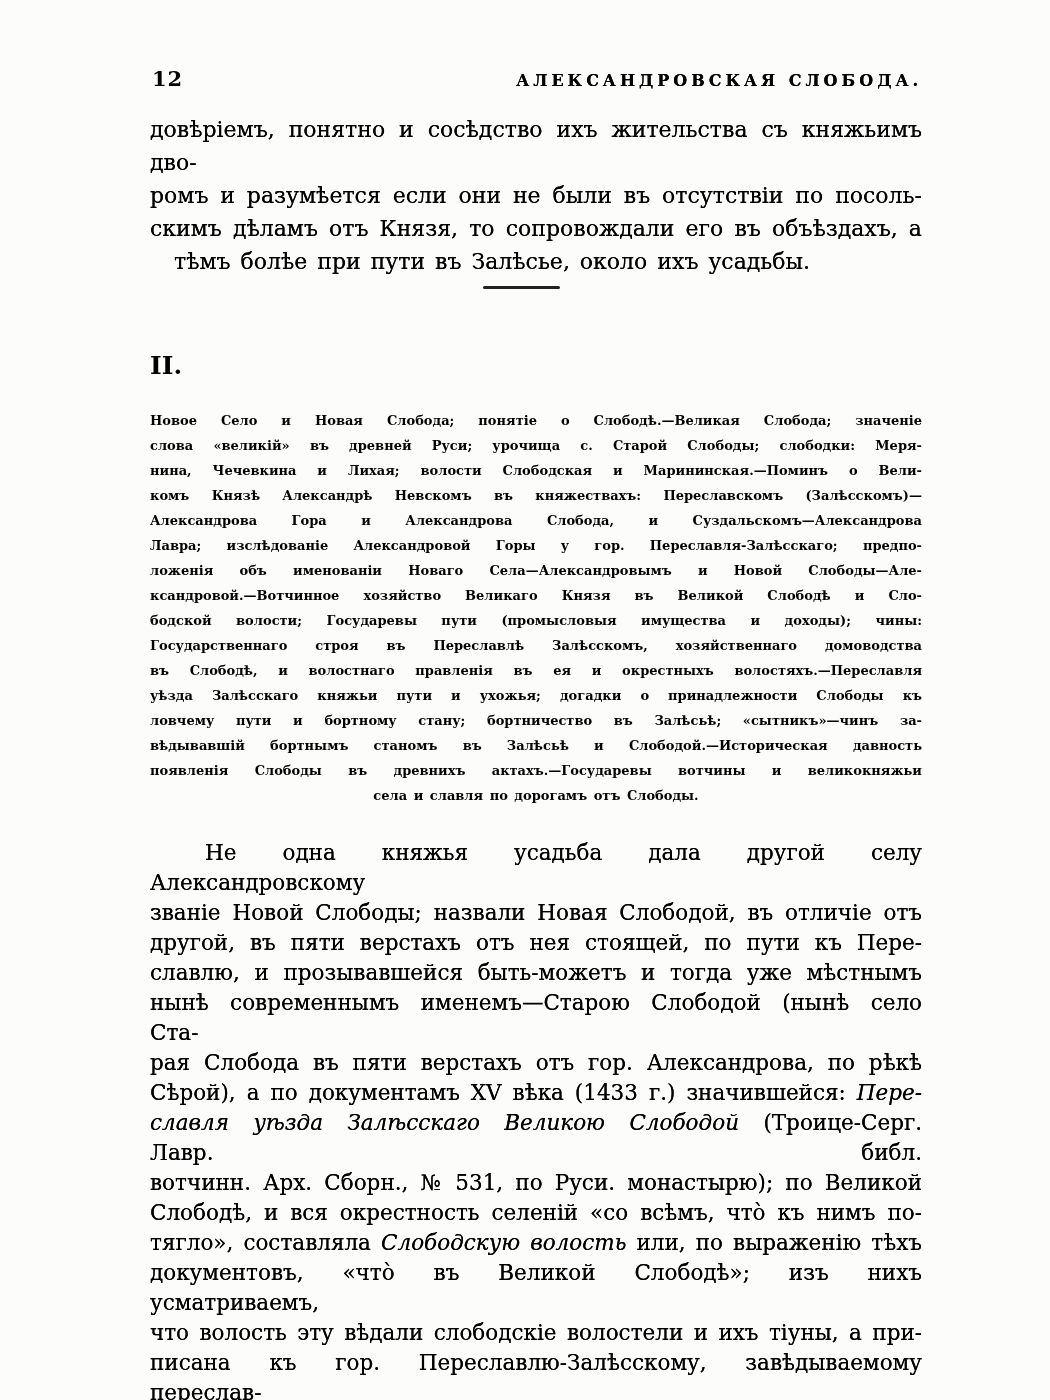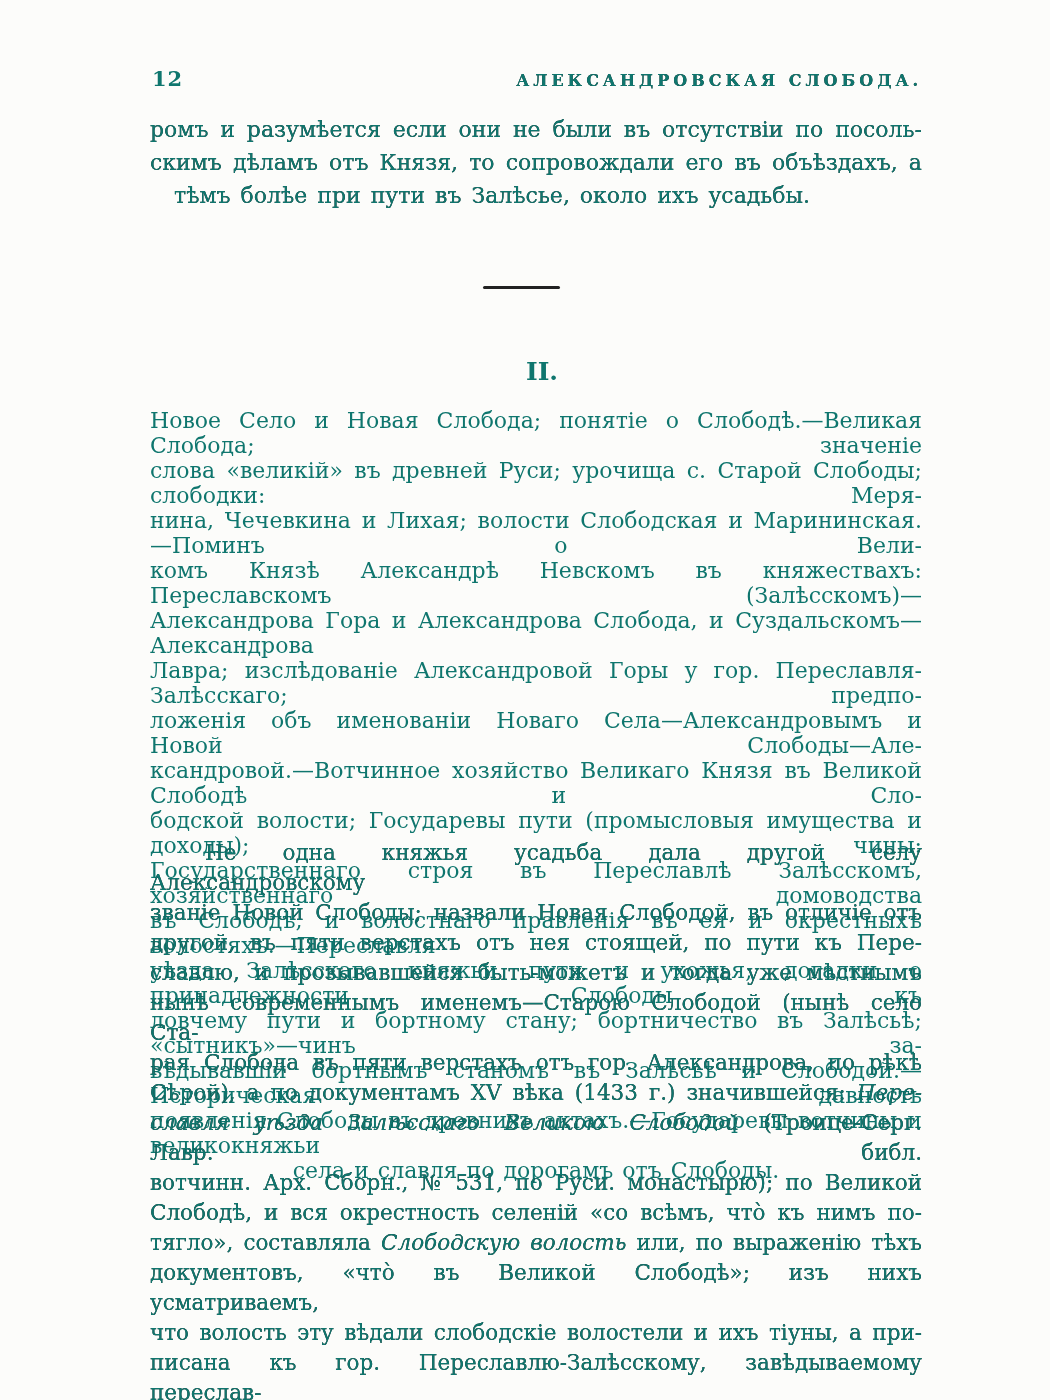--- a/index.html
+++ b/index.html
@@ -3,21 +3,21 @@
 <meta charset="utf-8">
 <style>
   html, body { margin: 0; padding: 0; }
   body { background: #f2f1ed; }
   .page {
     position: relative;
     width: 1050px;
     height: 1400px;
     margin: 0 auto;
     background: #fcfcfa;
-    color: #0f766e;
+    color: #000000;
     font-family: "DejaVu Serif", serif;
     overflow: hidden;
   }
   .column { position: absolute; left: 150px; width: 772px; }
 
   
   .page-number {
     position: absolute; left: 152px; top: 66px;
     font-size: 21px; font-weight: bold; letter-spacing: 1px;
   }
@@ -49,30 +49,29 @@
   .divider {
     position: absolute; top: 286px; left: 483px;
     width: 77px; height: 3px;
     background: #222;
     border-radius: 2px;
   }
 
   
   .section-number {
     position: absolute; left: 150px; width: 772px; top: 351px;
-    margin: 6px;
-    text-align: center;
+    margin: 0;
     font-size: 25px; font-weight: bold;
   }
 
   
   .p-summary {
     top: 408px;
-    font-size: 22px;
-    font-weight: normal;
+    font-size: 13px;
+    font-weight: bold;
     line-height: 25px;
     word-spacing: 2px;
   }
   .p-summary .line:last-child { text-align: center; text-align-last: center; }
 
   
   .p-body {
     top: 838px;
     font-size: 21.5px;
     line-height: 30px;
@@ -84,20 +83,21 @@
 </head>
 <body>
 
 <div class="page">
 
   <div class="page-number">12</div>
 
   <div class="running-title">АЛЕКСАНДРОВСКАЯ СЛОБОДА.</div>
 
   <div class="column p-continuation">
+      <div class="line"><span>довѣріемъ, понятно и сосѣдство ихъ жительства съ княжьимъ дво-</span></div>
       <div class="line"><span>ромъ и разумѣется если они не были въ отсутствіи по посоль-</span></div>
       <div class="line"><span>скимъ дѣламъ отъ Князя, то сопровождали его въ объѣздахъ, а</span></div>
       <div class="line"><span>тѣмъ болѣе при пути въ Залѣсье, около ихъ усадьбы.</span></div>
     </div>
 
   <div class="divider"></div>
 
   <h2 class="section-number">II.</h2>
 
   <div class="column p-summary">

